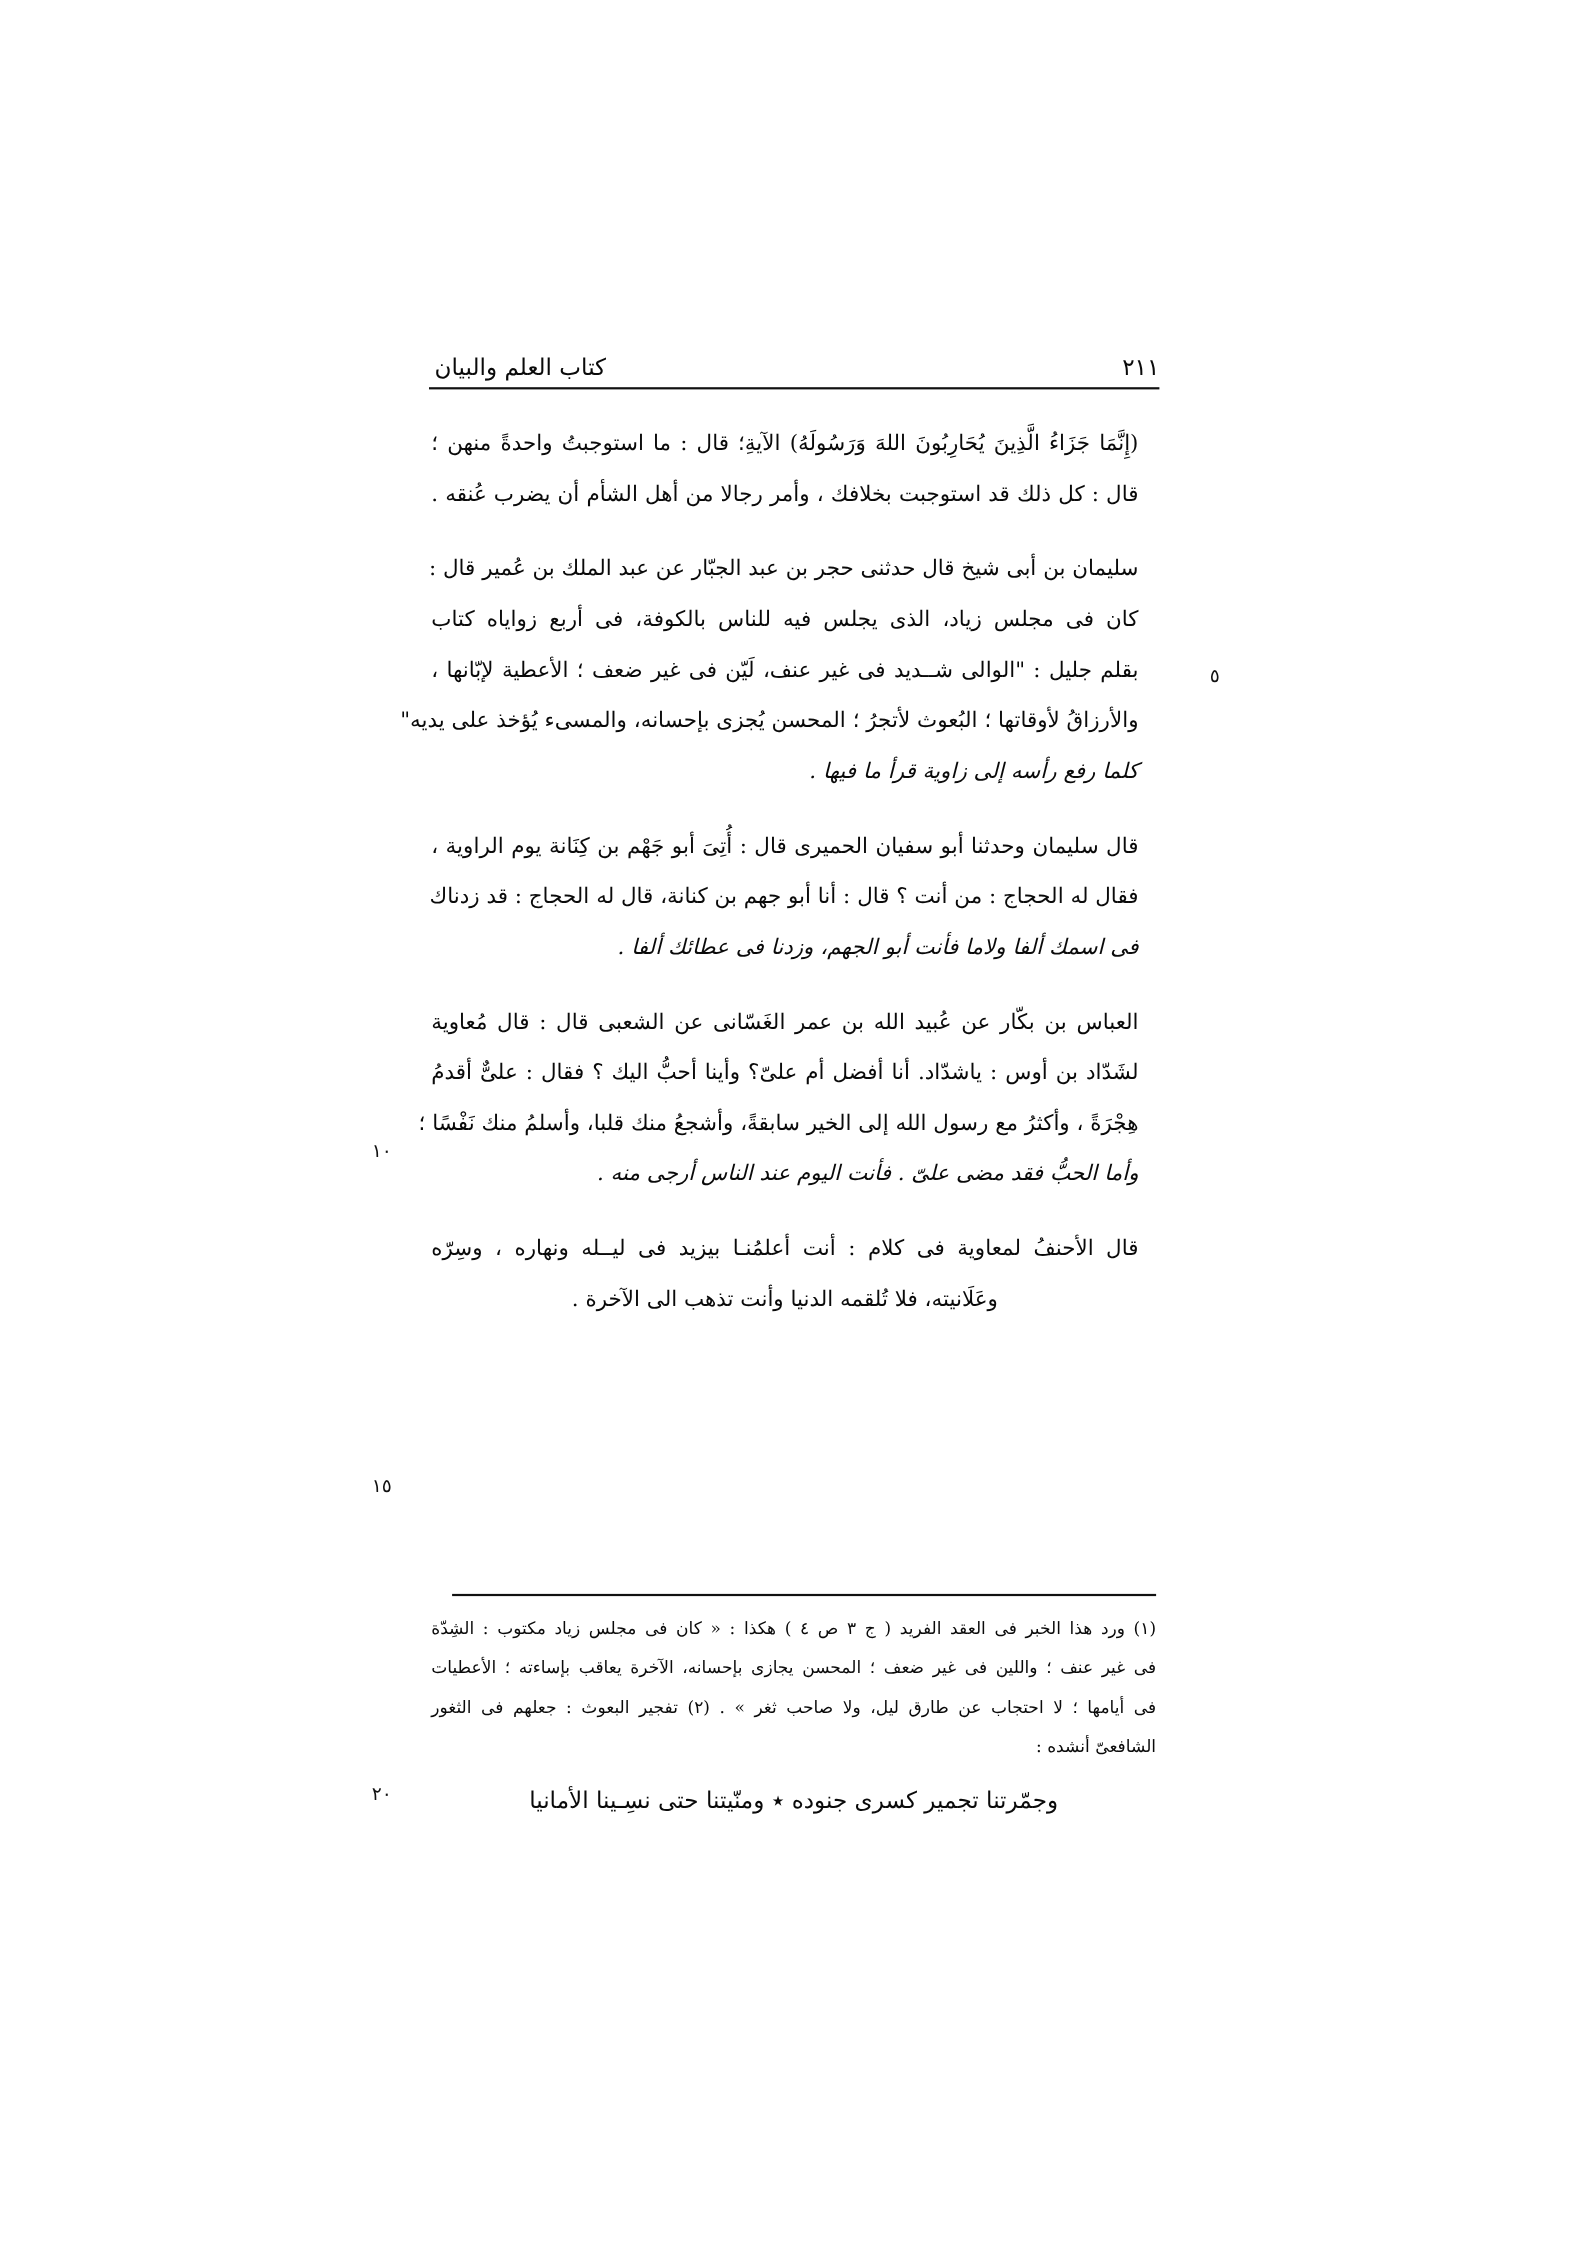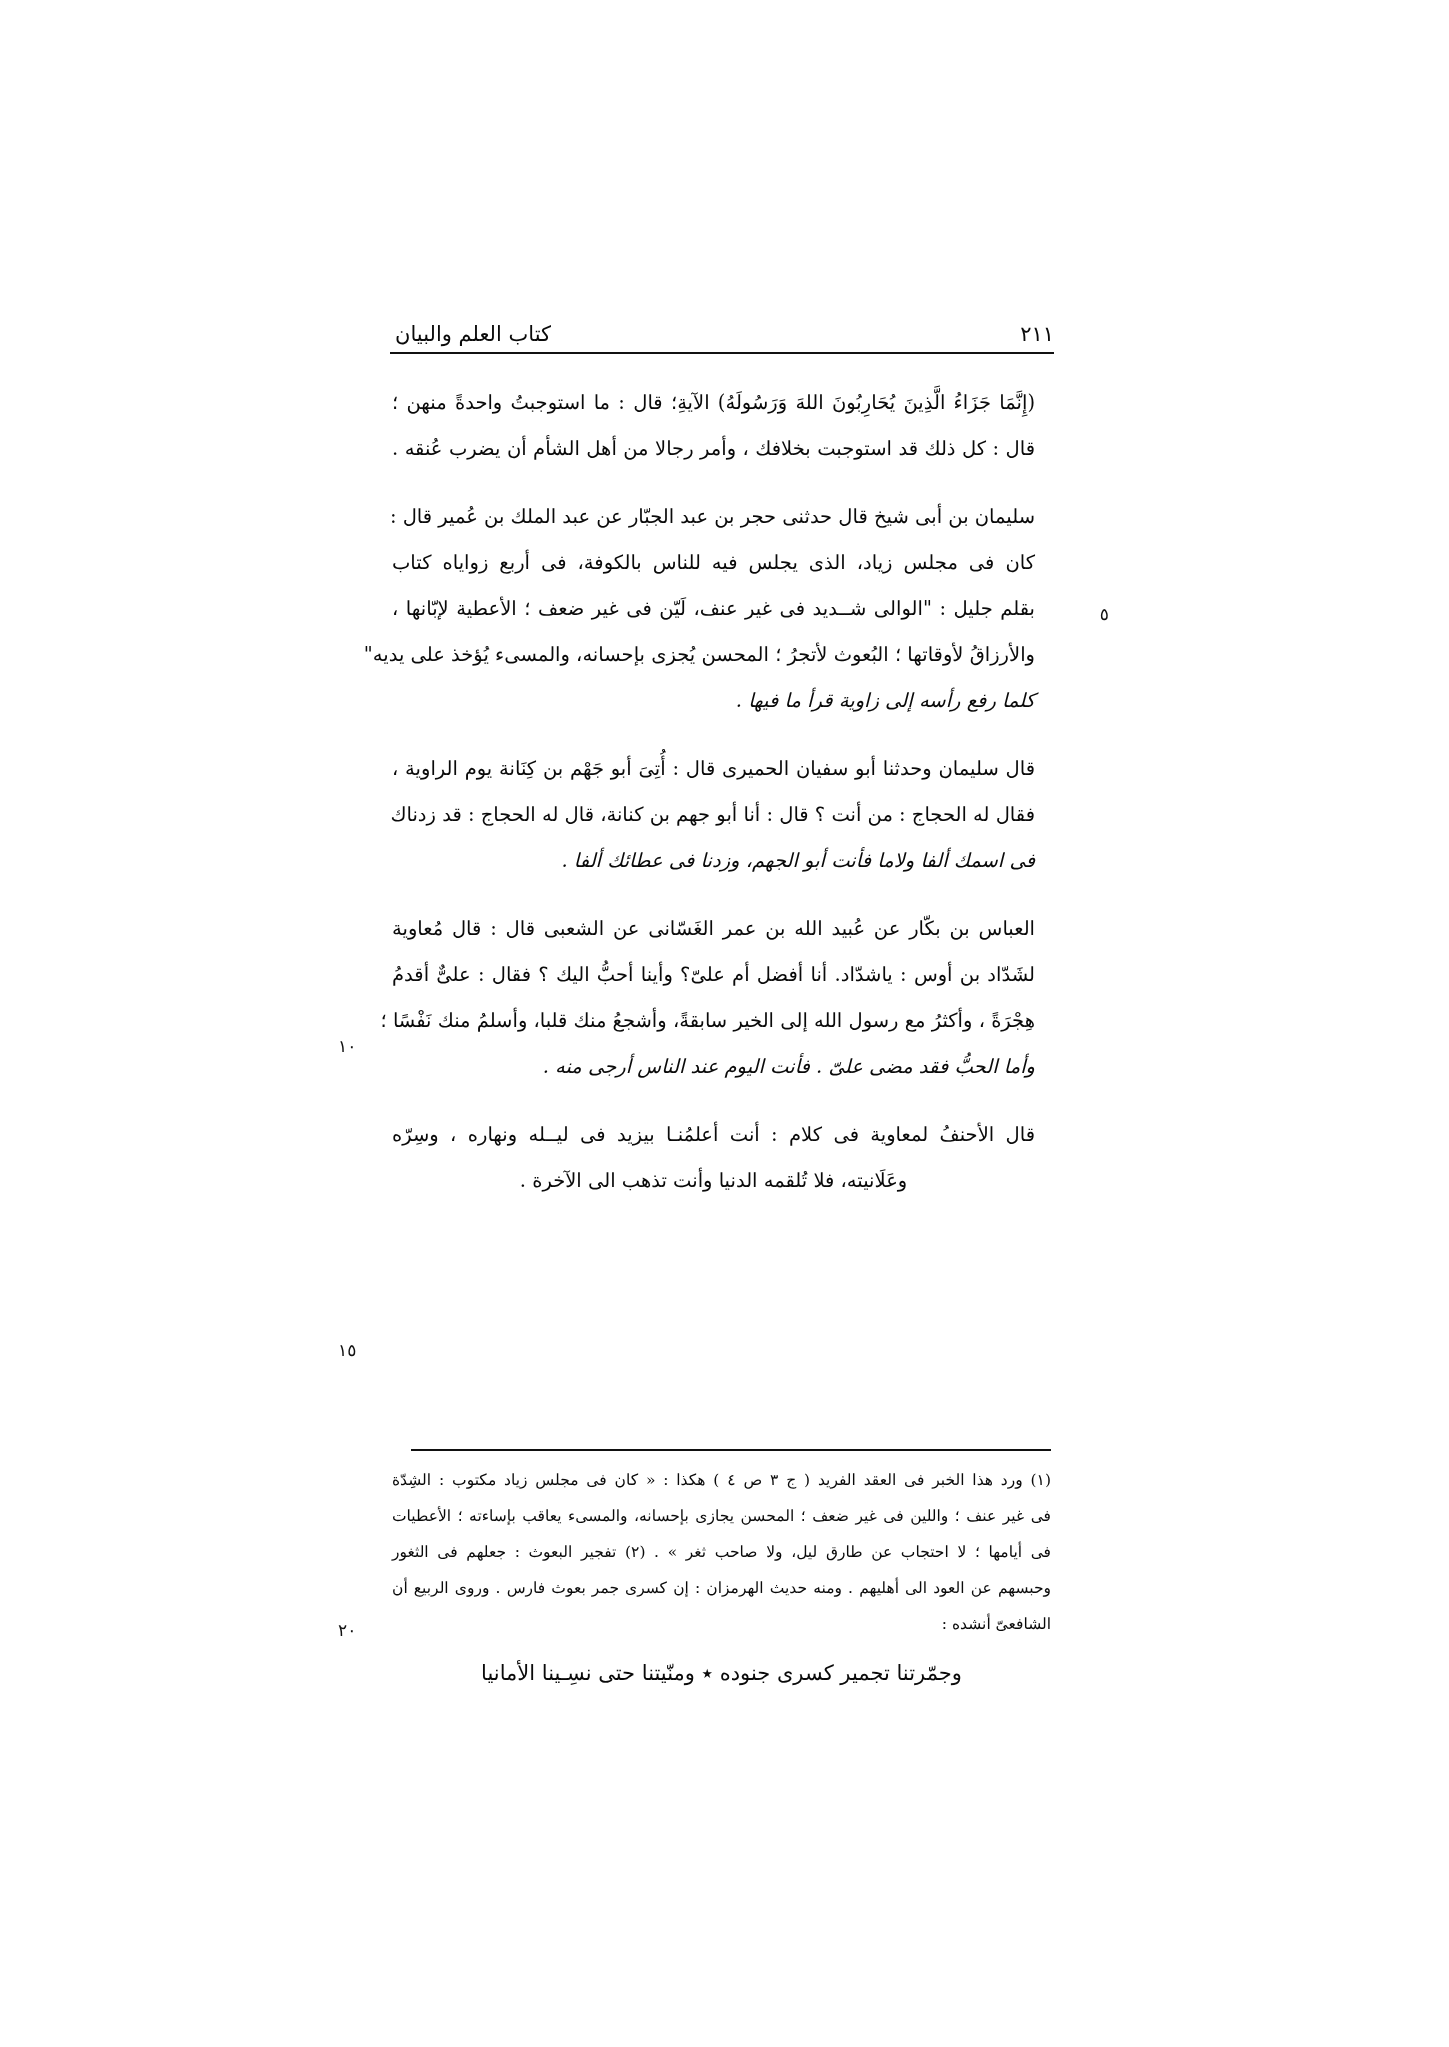--- a/index.html
+++ b/index.html
@@ -185,20 +185,19 @@
     <div class="para">
       <div class="line just">قال الأحنفُ لمعاوية فى كلام : أنت أعلمُنـا بيزيد فى ليــله ونهاره ، وسِرّه</div>
       <div class="line" style="text-align:center;">وعَلَانيته، فلا تُلقمه الدنيا وأنت تذهب الى الآخرة .</div>
     </div>
   </div>
 
   <div class="fn-rule"></div>
 
   <div class="footnotes">
     <div class="fnline just">(١)  ورد هذا الخبر فى العقد الفريد ( ج ٣ ص ٤ ) هكذا :  « كان فى مجلس زياد مكتوب : الشِدّة</div>
-    <div class="fnline just">فى غير عنف ؛ واللين فى غير ضعف ؛ المحسن يجازى بإحسانه، والمسىء يعاقب بإساءته ؛ الأعطيات</div>
+    <div class="fnline just">فى غير عنف ؛ واللين فى غير ضعف ؛ المحسن يجازى بإحسانه، الآخرة يعاقب بإساءته ؛ الأعطيات</div>
     <div class="fnline just">فى أيامها ؛ لا احتجاب عن طارق ليل، ولا صاحب ثغر »  .        (٢)  تفجير البعوث  :  جعلهم فى الثغور</div>
-    <div class="fnline just">وحبسهم عن العود الى أهليهم . ومنه حديث الهرمزان : إن كسرى جمر بعوث فارس . وروى الربيع أن</div>
     <div class="fnline" style="text-align:right;">الشافعىّ أنشده  :</div>
     <div class="fn-verse">وجمّرتنا تجمير كسرى جنوده  ٭  ومنّيتنا حتى نسِـينا الأمانيا</div>
   </div>
 
 </div>
 
 </body></html>

